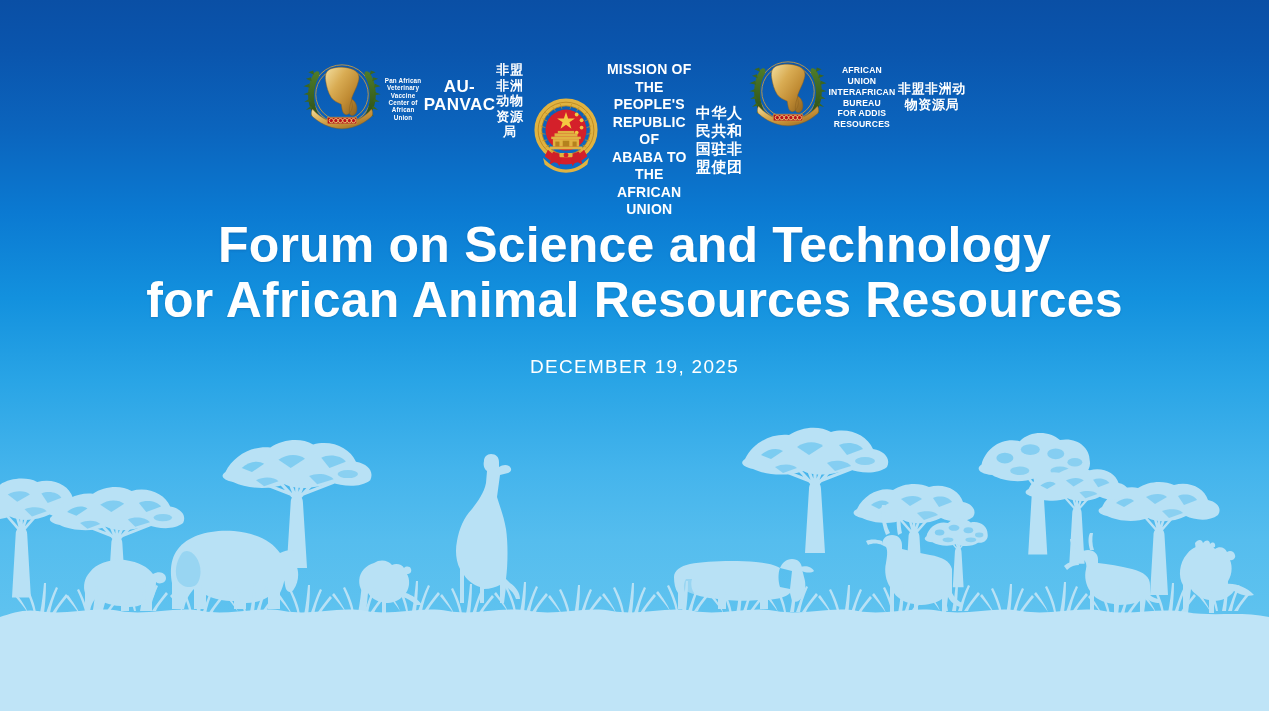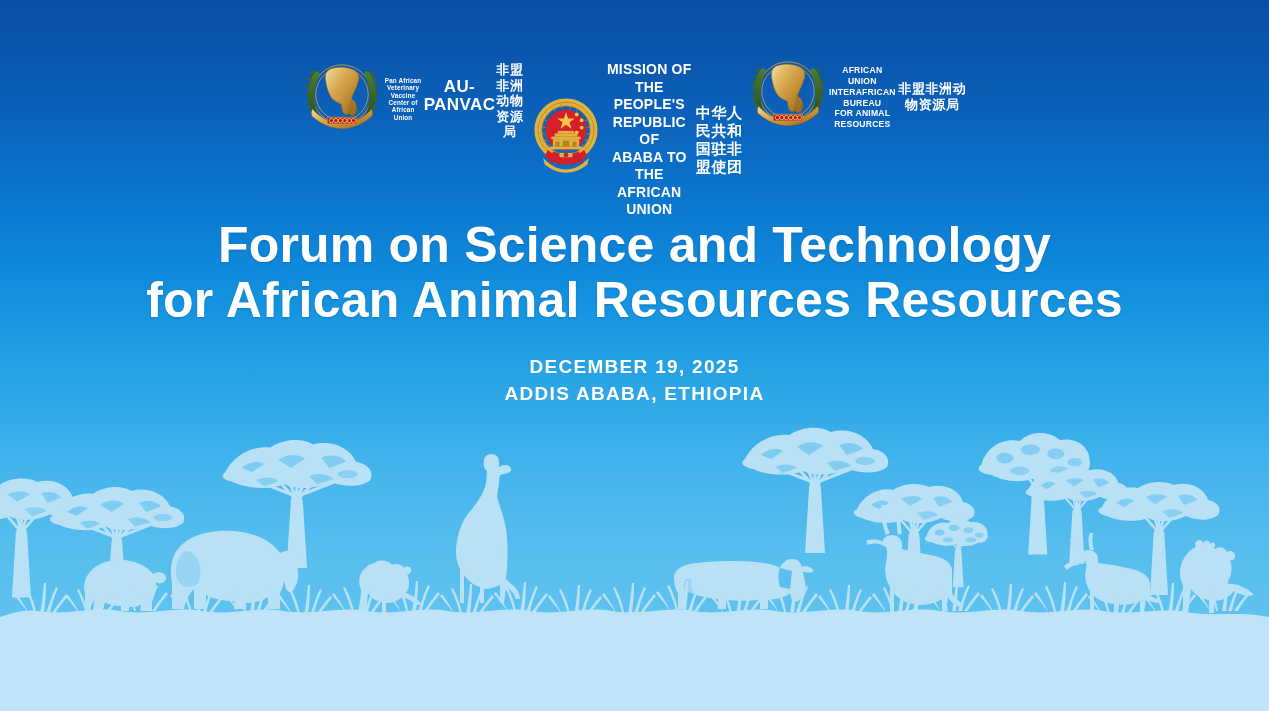--- a/index.html
+++ b/index.html
@@ -111,21 +111,21 @@
   }
 
   #meta-wrap {
     position:absolute;
     top:353px; left:0;
     width:1269px;
     text-align:center;
   }
   .meta-line {
     color:#ffffff;
-    font-weight:bold;
+    font-weight:normal;
     font-size:19px;
     letter-spacing:1.3px;
     line-height:27px;
     white-space:nowrap;
   }
 </style>
 </head>
 <body>
 
 <div id="poster">
@@ -504,30 +504,29 @@
             <circle cx="48" cy="80" r="2.6"></circle>
               <circle cx="53.5" cy="80" r="2.6"></circle>
             <circle cx="59" cy="80" r="2.6"></circle>
               <circle cx="64" cy="80" r="2.6"></circle>
           </g>
         </svg>
       </div>
       <div class="cap-en">
         <div>AFRICAN UNION</div>
         <div>INTERAFRICAN BUREAU</div>
-        <div>FOR ANIMAL RESOURCES</div>
+        <div>FOR ADDIS RESOURCES</div>
       </div>
       <div class="cap-cn">非盟非洲动物资源局</div>
     </div>
 
   </div>
 
   <div id="title-wrap">
     <div class="title-line">Forum on Science and Technology</div>
     <div class="title-line">for African Animal Resources Resources</div>
   </div>
 
   <div id="meta-wrap">
     <div class="meta-line">DECEMBER 19, 2025</div>
-    <div class="meta-line">ADDIS ABABA, ETHIOPIA</div>
   </div>
 
 </div>
 
 </body></html>

